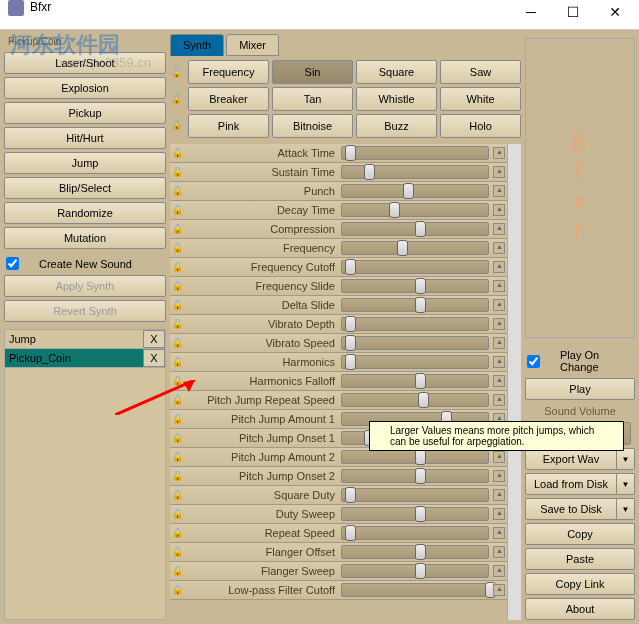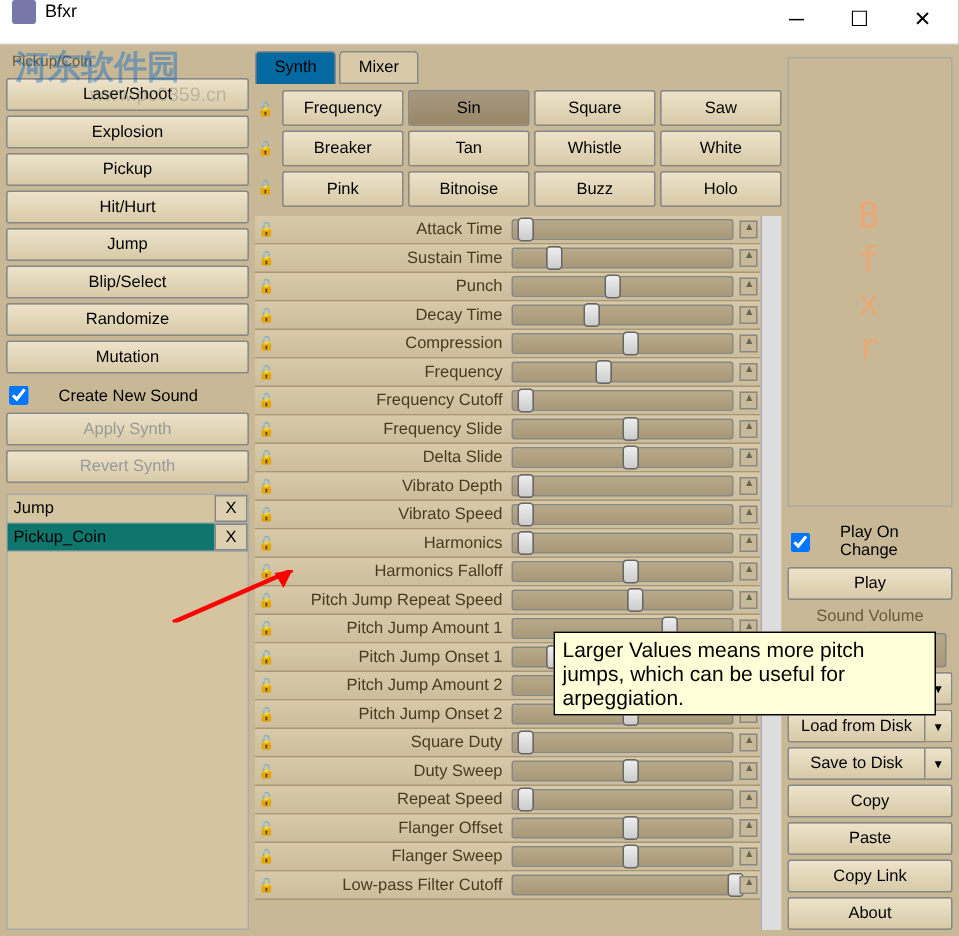--- a/index.html
+++ b/index.html
@@ -40,21 +40,21 @@
 .param-label { width: 155px; text-align: right; padding-right: 6px; color: #4a3a20; font-size: 11px; }
 .param-slider { flex: 1; height: 14px; background: linear-gradient(#b8aa88, #a89878); border: 1px solid #888; border-radius: 2px; position: relative; margin-right: 4px; }
 .param-thumb { position: absolute; width: 11px; height: 16px; background: linear-gradient(#eee, #ccc); border: 1px solid #666; border-radius: 3px; top: -2px; }
 .param-reset { width: 12px; height: 12px; background: #c8ba98; border: 1px solid #888; margin-right: 2px; position: relative; }
 .param-reset::before { content: '▲'; position: absolute; font-size: 7px; color: #665; left: 2px; top: 0; }
 .logo-panel { height: 300px; background: #c8b896; border: 1px solid #aaa; display: flex; align-items: center; justify-content: center; margin-bottom: 6px; }
 .logo-text { font-family: monospace; font-size: 24px; color: #e8a878; letter-spacing: 2px; writing-mode: horizontal-tb; text-align: center; line-height: 1.2; }
 .combo-btn { display: flex; }
 .combo-btn .btn { flex: 1; border-radius: 2px 0 0 2px; }
 .combo-btn .arrow-btn { width: 18px; border: 1px solid #888; border-left: none; background: linear-gradient(#ede3ca, #d8caa8); border-radius: 0 2px 2px 0; display: flex; align-items: center; justify-content: center; font-size: 8px; }
-.tooltip { position: absolute; top: 421px; left: 369px; background: #ffffd8; border: 1px solid #000; padding: 3px 5px; font-size: 14px; width: 255px; color: #000; z-index: 10; }
+.tooltip { position: absolute; top: 421px; left: 369px; background: #ffffd8; border: 1px solid #000; padding: 3px 20px; font-size: 10px; width: 255px; color: #000; z-index: 10; }
 .scrollbar-v { width: 14px; background: #ddd; border-left: 1px solid #aaa; }
 </style>
 </head>
 <body>
 
 <div class="titlebar">
   <div class="titlebar-icon"></div>
   <div class="titlebar-title">Bfxr</div>
   <div class="titlebar-btns">
     <div class="titlebar-btn">─</div>

